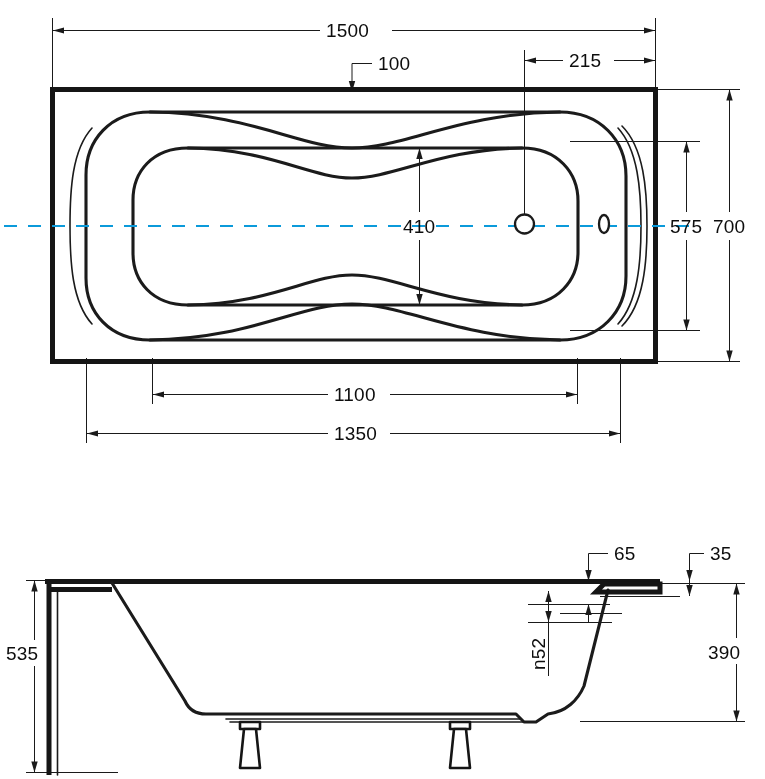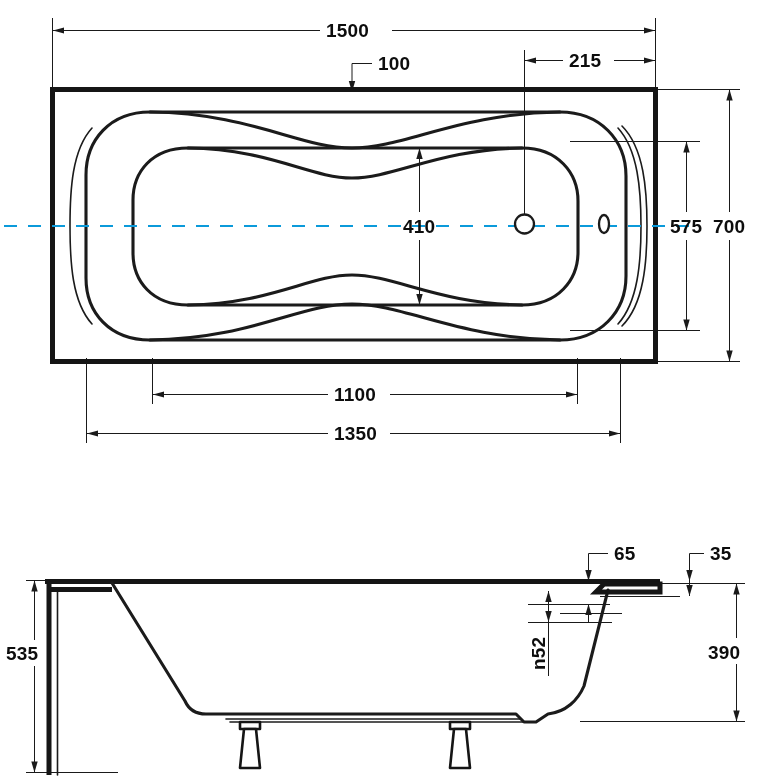--- a/index.html
+++ b/index.html
@@ -10,21 +10,20 @@
   body {
     width: 765px;
     height: 779px;
     font-family: "Liberation Sans", sans-serif;
     overflow: hidden;
   }
   #drawing-root {
     position: relative;
     width: 765px;
     height: 779px;
-    font-weight: bold;
   }
   svg#tech-drawing {
     display: block;
     width: 765px;
     height: 779px;
   }
   .dim-text {
     font-family: "Liberation Sans", sans-serif;
     font-size: 19px;
     fill: #0d0d0d;

